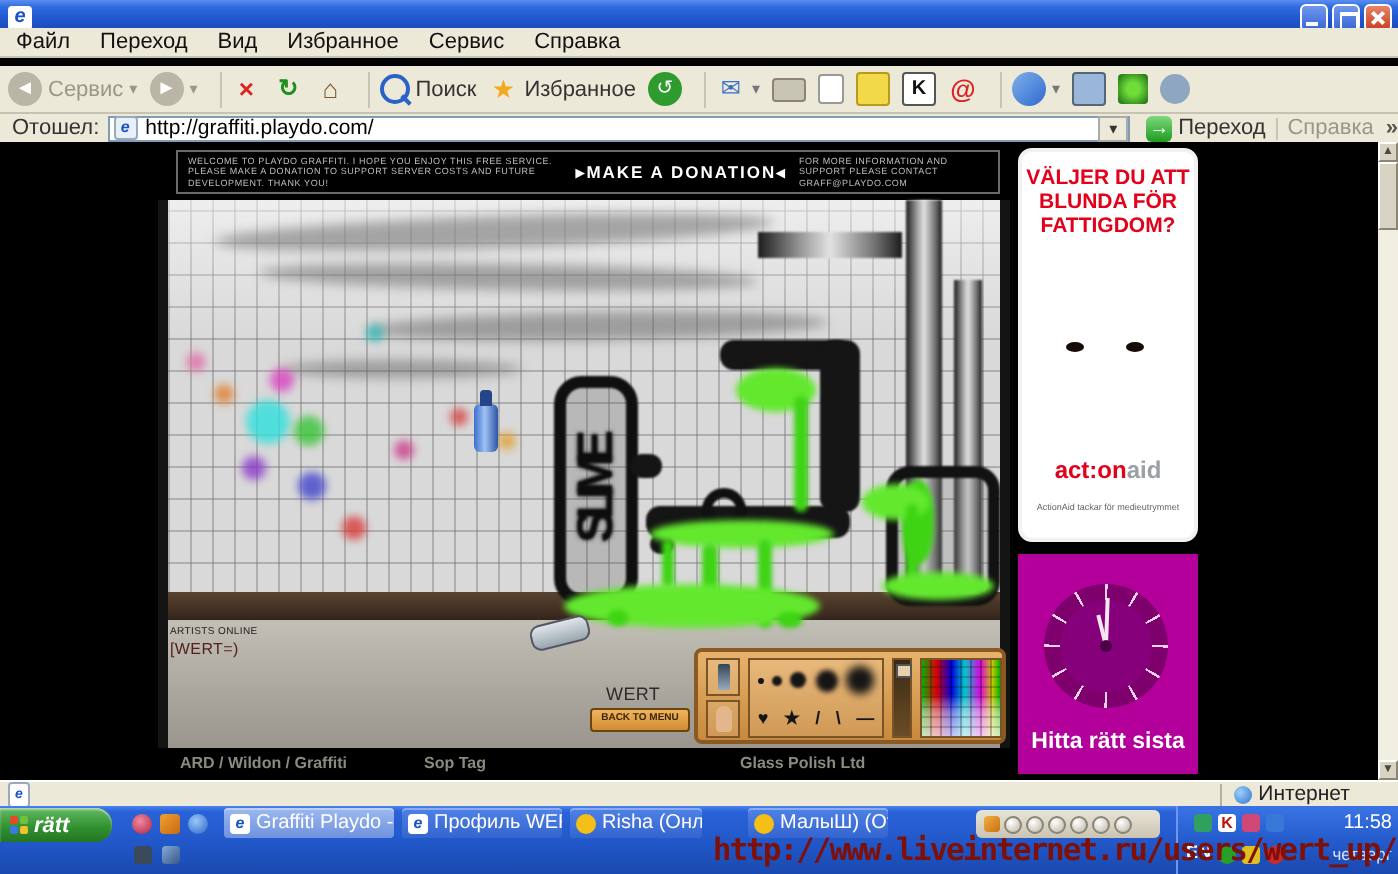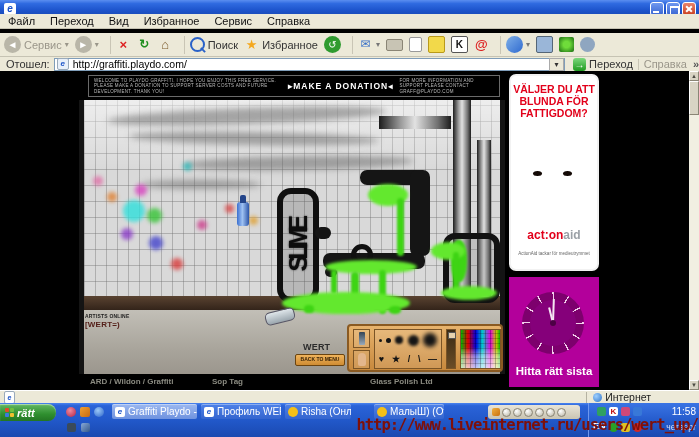--- a/index.html
+++ b/index.html
@@ -60,21 +60,21 @@
   .dot{border-radius:50%;filter:blur(2px);opacity:.8}
   .pipeblk{background:#151515;border-radius:7px;filter:blur(.5px)}
   .pipegray{background:linear-gradient(90deg,#1c1c1c,#9a9a9a 30%,#e2e2e2 50%,#6f6f6f 82%,#1c1c1c);filter:blur(.4px)}
   .slime{background:#3ed414;filter:blur(1.2px);border-radius:45%}
   .slimebright{background:#63e82e;filter:blur(1.5px);border-radius:50%}
   .graf{border:6px solid #0f0f0f;border-radius:14px;background:rgba(70,70,70,.22);
     filter:blur(.6px);box-sizing:border-box;display:flex;align-items:center;justify-content:center}
   .grafword{writing-mode:vertical-rl;transform:rotate(180deg);font-weight:bold;font-size:25px;
     letter-spacing:-5px;color:#0d0d0d;text-shadow:0 0 2px #222}
   .can{background:linear-gradient(90deg,#3a6fd0,#9fc2f2 45%,#2c55a8);border-radius:3px}
-  .tinytxt{font-size:6px;font-weight:bold;color:#1d1d1d;letter-spacing:.2px}
+  .tinytxt{font-size:6px;font-weight:normal;color:#1d1d1d;letter-spacing:.2px}
   .menuBtn{background:linear-gradient(180deg,#f0b45c,#cf8c33);border:1px solid #6b4410;border-radius:2px;
     font-size:5px;font-weight:bold;color:#3a2408;text-align:center;line-height:9px}
   .palette{background:linear-gradient(180deg,#e7b36d,#c8893d);border:2px solid #8a5a22;border-radius:4px;box-sizing:border-box}
   .palcell{position:absolute;border:1px solid #7a5426;background:rgba(255,255,255,.12);box-sizing:border-box}
   .bdot{background:#151515;border-radius:50%;display:inline-block;vertical-align:middle}
   .colgrid{position:absolute;border:1px solid #7a5426;box-sizing:border-box;
     background:
      repeating-linear-gradient(90deg,rgba(0,0,0,0) 0 4px,rgba(0,0,0,.25) 4px 5px),
      repeating-linear-gradient(0deg,rgba(0,0,0,0) 0 4px,rgba(0,0,0,.2) 4px 5px),
      linear-gradient(180deg,rgba(255,255,255,0) 0 45%,rgba(255,255,255,.5) 70%,rgba(255,255,255,.75) 100%),
@@ -387,21 +387,21 @@
     <div class="sbtn" style="top:0">▲</div>
     <div class="thumb"></div>
     <div class="sbtn" style="top:309px">▼</div>
   </div>
 </div>
 
 <div class="abs statusbar">
   <span class="ieico" style="width:9px;height:11px;background:#fff;border:1px solid #9ab;color:#1a52c8;font-size:7px;line-height:11px;margin-left:4px">e</span>
   <span class="spanel" style="margin-left:auto"></span>
   <span class="globe"></span>
-  <span style="font-size:10.5px;margin-right:48px">Интернет</span>
+  <span style="font-size:10.5px;margin-right:24px">Интернет</span>
 </div>
 
 <div class="abs taskbar">
   <div class="start">
     <span class="flag">
       <i style="background:#e24a2a"></i>
         <i style="background:#6fc040"></i>
         <i style="background:#3a7ae0"></i>
         <i style="background:#f0c030"></i>
     </span>

